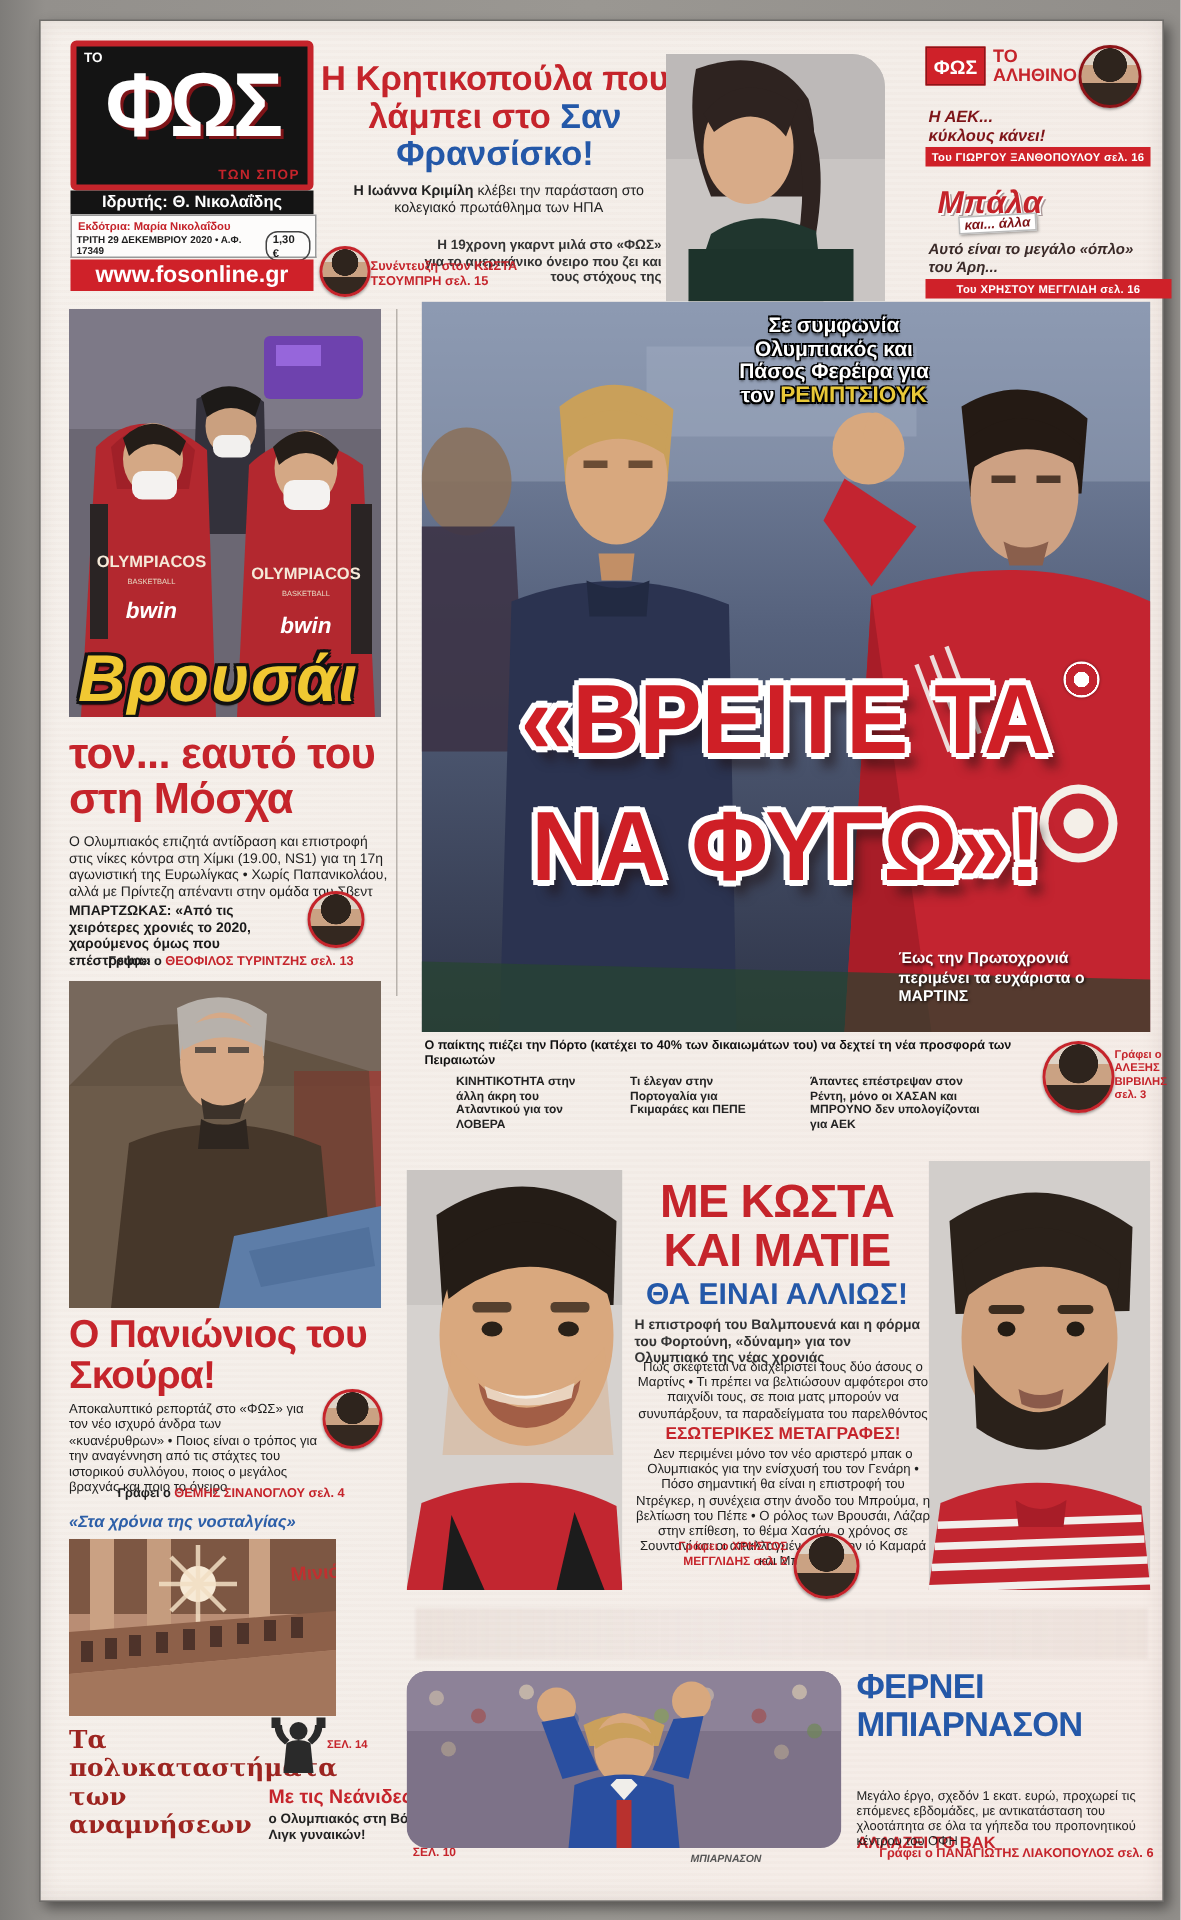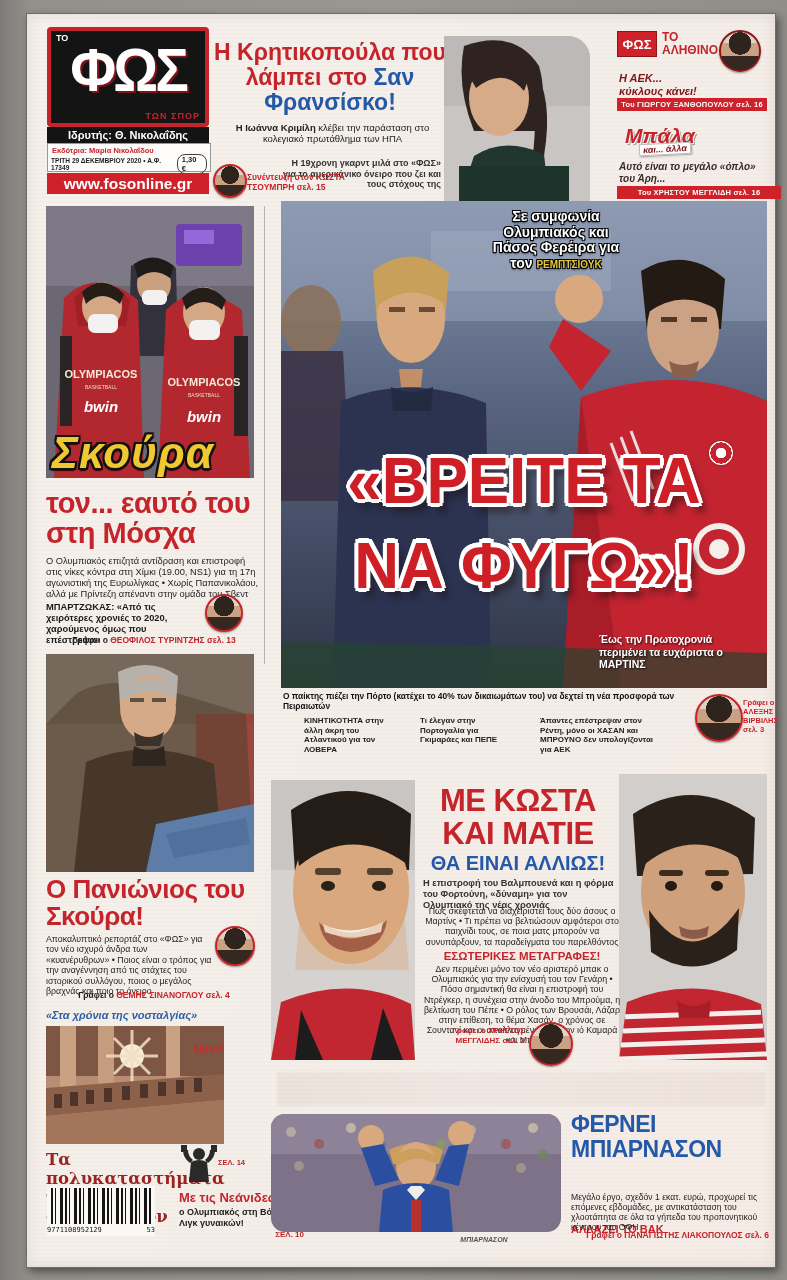--- a/index.html
+++ b/index.html
@@ -142,21 +142,21 @@
 
       <path d="M120 104 Q152 72 196 104 L204 272 L112 272Z" fill="#b3282f"></path>
       <ellipse cx="158" cy="106" rx="21" ry="25" fill="#d4a885"></ellipse>
       <path d="M136 92 Q158 70 180 94 L176 104 Q158 88 140 104Z" fill="#241d18"></path>
       <rect x="143" y="114" width="31" height="20" rx="7" fill="#f4f2f0"></rect>
       <rect x="188" y="130" width="14" height="100" fill="#2a2424"></rect>
       <text x="158" y="180" font-size="11" font-weight="bold" fill="#f5e9d8" text-anchor="middle">OLYMPIACOS</text>
       <text x="158" y="191" font-size="5" fill="#e8d8c2" text-anchor="middle">BASKETBALL</text>
       <text x="158" y="216" font-size="15" font-weight="bold" font-style="italic" fill="#ffffff" text-anchor="middle">bwin</text>
     </svg>
-    <span class="abs b outline-b2" style="left:6px;bottom:0px;font-size:44px;color:#f0c832;letter-spacing:1px;font-style:italic;">Σκούρα</span>
+    <span class="abs b outline-b2" style="left:6px;bottom:0px;font-size:44px;color:#f0c832;letter-spacing:1px;font-style:italic;">Βρουσάι</span>
   </div>
 
   <div class="abs b red" style="left:19px;top:474px;width:212px;font-size:29px;line-height:30px;letter-spacing:-.5px;">τον... εαυτό του στη Μόσχα</div>
   <div class="abs" style="left:19px;top:542px;width:214px;font-size:9.3px;line-height:11px;color:#1e1e1e;">Ο Ολυμπιακός επιζητά αντίδραση και επιστροφή στις νίκες κόντρα στη Χίμκι (19.00, NS1) για τη 17η αγωνιστική της Ευρωλίγκας • Χωρίς Παπανικολάου, αλλά με Πρίντεζη απέναντι στην ομάδα του Σβεντ</div>
   <div class="abs b" style="left:19px;top:588px;width:152px;font-size:9.3px;line-height:11px;color:#1a1a1a;">ΜΠΑΡΤΖΩΚΑΣ: «Από τις χειρότερες χρονιές το 2020, χαρούμενος όμως που επέστρεψα»</div>
   <div class="abs portrait" style="left:178px;top:580px;width:34px;height:34px;"></div>
   <div class="abs b ctr" style="left:19px;top:621px;width:200px;font-size:8.5px;">
     <span class="dark">Γράφει ο </span><span class="red">ΘΕΟΦΙΛΟΣ ΤΥΡΙΝΤΖΗΣ</span><span class="red"> σελ. 13</span>
   </div>
 
@@ -223,28 +223,20 @@
   <svg class="abs" style="left:150px;top:1128px;" width="44" height="48" viewBox="0 0 44 48">
     <circle cx="22" cy="12" r="6" fill="#2a2a2a"></circle>
     <path d="M14 20 Q22 16 30 20 L32 40 L12 40Z" fill="#2a2a2a"></path>
     <path d="M13 21 Q6 16 6 8 L11 8 Q11 14 16 18Z" fill="#2a2a2a"></path>
     <path d="M31 21 Q38 16 38 8 L33 8 Q33 14 28 18Z" fill="#2a2a2a"></path>
     <rect x="4" y="3" width="6" height="7" fill="#2a2a2a"></rect>
       <rect x="34" y="3" width="6" height="7" fill="#2a2a2a"></rect>
   </svg>
   <span class="abs b red" style="left:191px;top:1144px;font-size:7.5px;">ΣΕΛ. 14</span>
 
-  <div class="abs" style="left:20px;top:1172px;width:108px;height:50px;background:#faf8f5;">
-    <div style="position:absolute;left:4px;top:2px;width:100px;height:36px;
-      background:repeating-linear-gradient(90deg,#151515 0 2px,transparent 2px 4px,#151515 4px 5px,transparent 5px 9px,#151515 9px 12px,transparent 12px 14px);"></div>
-    <div class="abs" style="left:0;top:40px;width:108px;font-family:'DejaVu Sans Mono',monospace;font-size:7px;color:#111;display:flex;justify-content:space-between;">
-      <span>9771108952129</span>
-      <span>53</span>
-    </div>
-  </div>
 
   <div class="abs" style="left:152px;top:1176px;width:125px;">
     <div class="b red" style="font-size:13px;">Με τις Νεάνιδες</div>
     <div class="b" style="font-size:9px;line-height:10.5px;color:#222;margin-top:2px;">ο Ολυμπιακός στη Βόλεϊ Λιγκ γυναικών!</div>
     <div class="b red rt" style="font-size:8px;margin-top:2px;">ΣΕΛ. 10</div>
   </div>
 
   <div class="abs photo" style="left:254px;top:187px;width:486px;height:487px;">
     <svg width="486" height="487" viewBox="0 0 486 487">
       <defs>
@@ -300,21 +292,21 @@
         </g>
 
       <path d="M0 440 L486 452 L486 487 L0 487Z" fill="#27452f" opacity=".7"></path>
     </svg>
 
     
     <div class="abs ctr b outline-b" style="left:150px;top:8px;width:250px;font-size:14px;line-height:15.5px;color:#fff;">
       <span>Σε συμφωνία</span><br>
       <span>Ολυμπιακός και</span><br>
       <span>Πάσος Φερέιρα για</span><br>
-      <span>τον </span><span style="color:#e8c838;font-size:10px;">ΡΕΜΠΤΣΙΟΥΚ</span>
+      <span>τον </span><span style="color:#e8c838;font-size:15px;">ΡΕΜΠΤΣΙΟΥΚ</span>
     </div>
 
     
     <div class="abs" style="left:428px;top:240px;width:24px;height:24px;border-radius:50%;background:radial-gradient(circle,#fff 0 30%,#c32430 31% 62%,#fff 63%);box-shadow:0 0 2px rgba(0,0,0,.5);"></div>
 
     
     <div class="abs ctr b outline-w" style="left:0;top:242px;width:486px;font-size:62px;line-height:80px;color:#cf1f26;letter-spacing:0px;transform:scaleY(1.06);">
       <span>«ΒΡΕΙΤΕ ΤΑ</span><br>
       <span>ΝΑ ΦΥΓΩ»!</span>
     </div>

